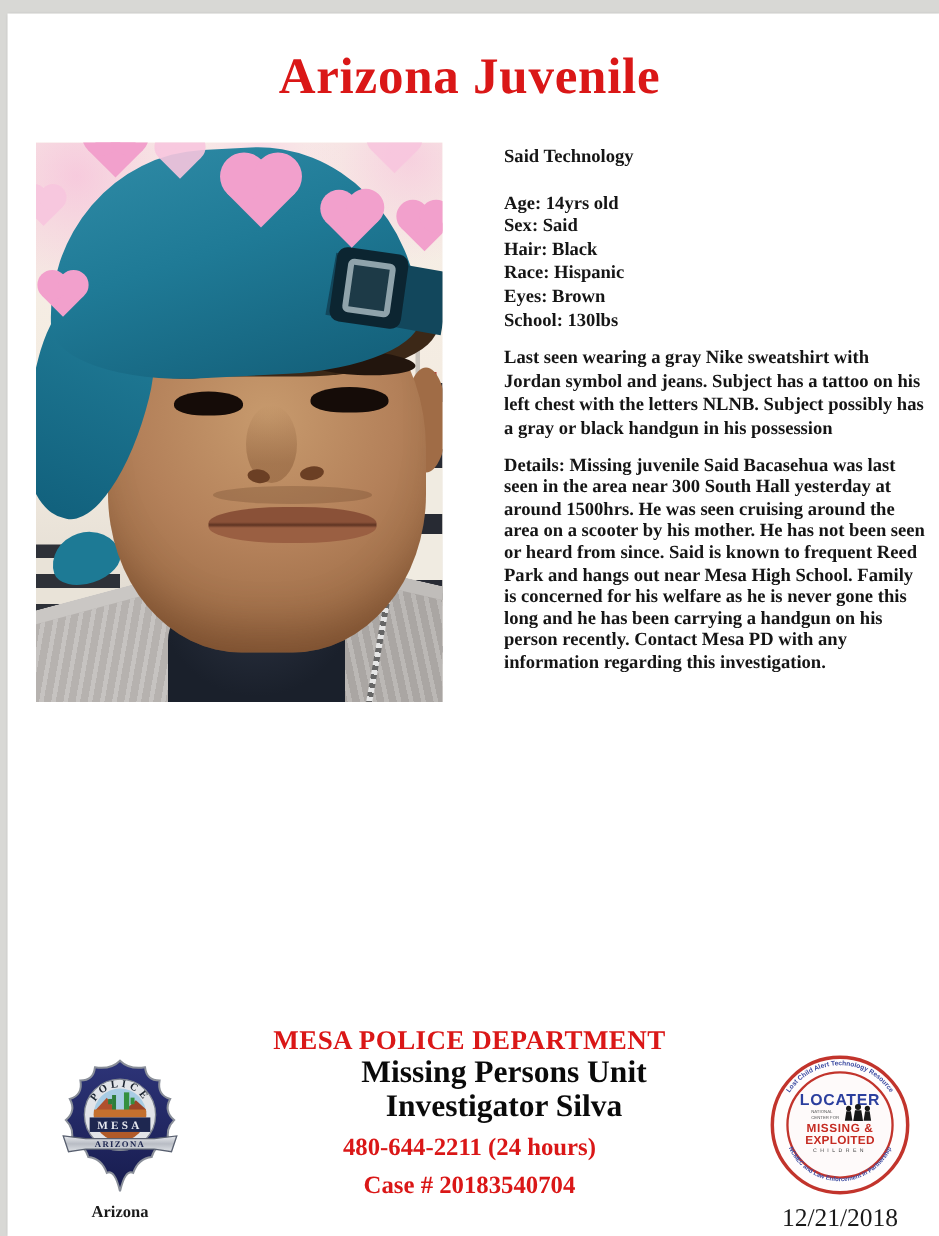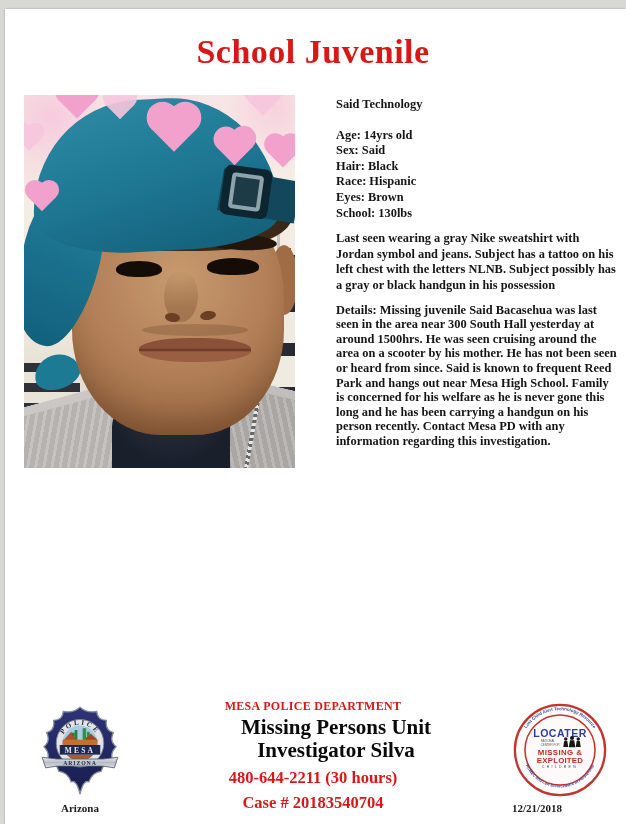--- a/index.html
+++ b/index.html
@@ -77,40 +77,40 @@
     border:4px solid #8fa3ab; border-radius:4px; background:#1d3a47; }
 
   .heart { z-index:10; transform:rotate(-45deg); background:#f2a0cc; }
   .heart::before, .heart::after { content:""; position:absolute; width:100%; height:100%; border-radius:50%; background:inherit; }
   .heart::before { top:-50%; left:0; }
   .heart::after  { top:0; left:50%; }
   .heart.light { background:#f8c6de; opacity:.9; }
 
   
   .footer { position:absolute; left:0; top:684px; width:626px; text-align:center; }
-  .dept  { font-weight:bold; font-size:12px; line-height:19px; letter-spacing:.3px;margin-top:13px; }
+  .dept  { font-weight:bold; font-size:18px; line-height:19px; letter-spacing:.3px; }
   .unit, .inv { font-weight:bold; font-size:21px; line-height:23px; color:#0a0a0a; position:relative; left:23px; }
   .phone { font-weight:bold; font-size:16.5px; line-height:19px; margin-top:6px; }
   .case  { font-weight:bold; font-size:16.5px; line-height:19px; margin-top:6px; }
 
   .badge-wrap { position:absolute; left:36px; top:705px; width:88px; height:94px; }
   .badge-caption { position:absolute; left:30px; top:802px; width:100px; text-align:center;
     font-weight:bold; font-size:11px; color:#1a1a1a; }
   .locater-wrap { position:absolute; left:512px; top:702px; width:96px; height:96px; }
-  .poster-date { position:absolute; left:512px; top:802px; width:96px; 
-    font-weight:bold; font-size:11px; color:#1a1a1a; }
+  .poster-date { position:absolute; left:512px; top:802px; width:96px; text-align:center;
+    font-weight:normal; font-size:17px; color:#1a1a1a; }
   .red { color:#da1717; }
 </style>
 </head>
 <body>
 
 <div class="stage">
   <div class="paper"></div>
 
-  <div class="poster-title red">School Juvenile</div>
+  <div class="poster-title red">Arizona Juvenile</div>
 
   <div class="photo">
     <div class="pink-glow"></div>
     <div class="blinds-left"></div>
     <div class="blinds-right"></div>
     <div class="pole"></div>
     <div class="red-mark"></div>
 
     <div class="sweater-left"></div>
     <div class="sweater-right"></div>
@@ -159,21 +159,21 @@
       <div>School: 130lbs</div>
     </div>
     <p class="para1">Last seen wearing a gray Nike sweatshirt with Jordan symbol and jeans. Subject has a tattoo on his left chest with the letters NLNB. Subject possibly has a gray or black handgun in his possession</p>
     <p class="para2">Details: Missing juvenile Said Bacasehua was last seen in the area near 300 South Hall yesterday at around 1500hrs. He was seen cruising around the area on a scooter by his mother. He has not been seen or heard from since. Said is known to frequent Reed Park and hangs out near Mesa High School. Family is concerned for his welfare as he is never gone this long and he has been carrying a handgun on his person recently. Contact Mesa PD with any information regarding this investigation.</p>
   </div>
 
   <div class="footer">
     <div class="dept red">MESA POLICE DEPARTMENT</div>
     <div class="unit">Missing Persons Unit</div>
     <div class="inv">Investigator Silva</div>
-    <div class="phone red">480-644-2211 (30 hours)</div>
+    <div class="phone red">480-644-2211 (24 hours)</div>
     <div class="case red">Case # 20183540704</div>
   </div>
 
   <div class="badge-wrap">
     <svg viewBox="0 0 100 104" width="88" height="94">
       <defs>
         <linearGradient id="navy" x1="0" y1="0" x2="0" y2="1">
           <stop offset="0" stop-color="#2d3478"></stop>
             <stop offset="1" stop-color="#171c4e"></stop>
         </linearGradient>

